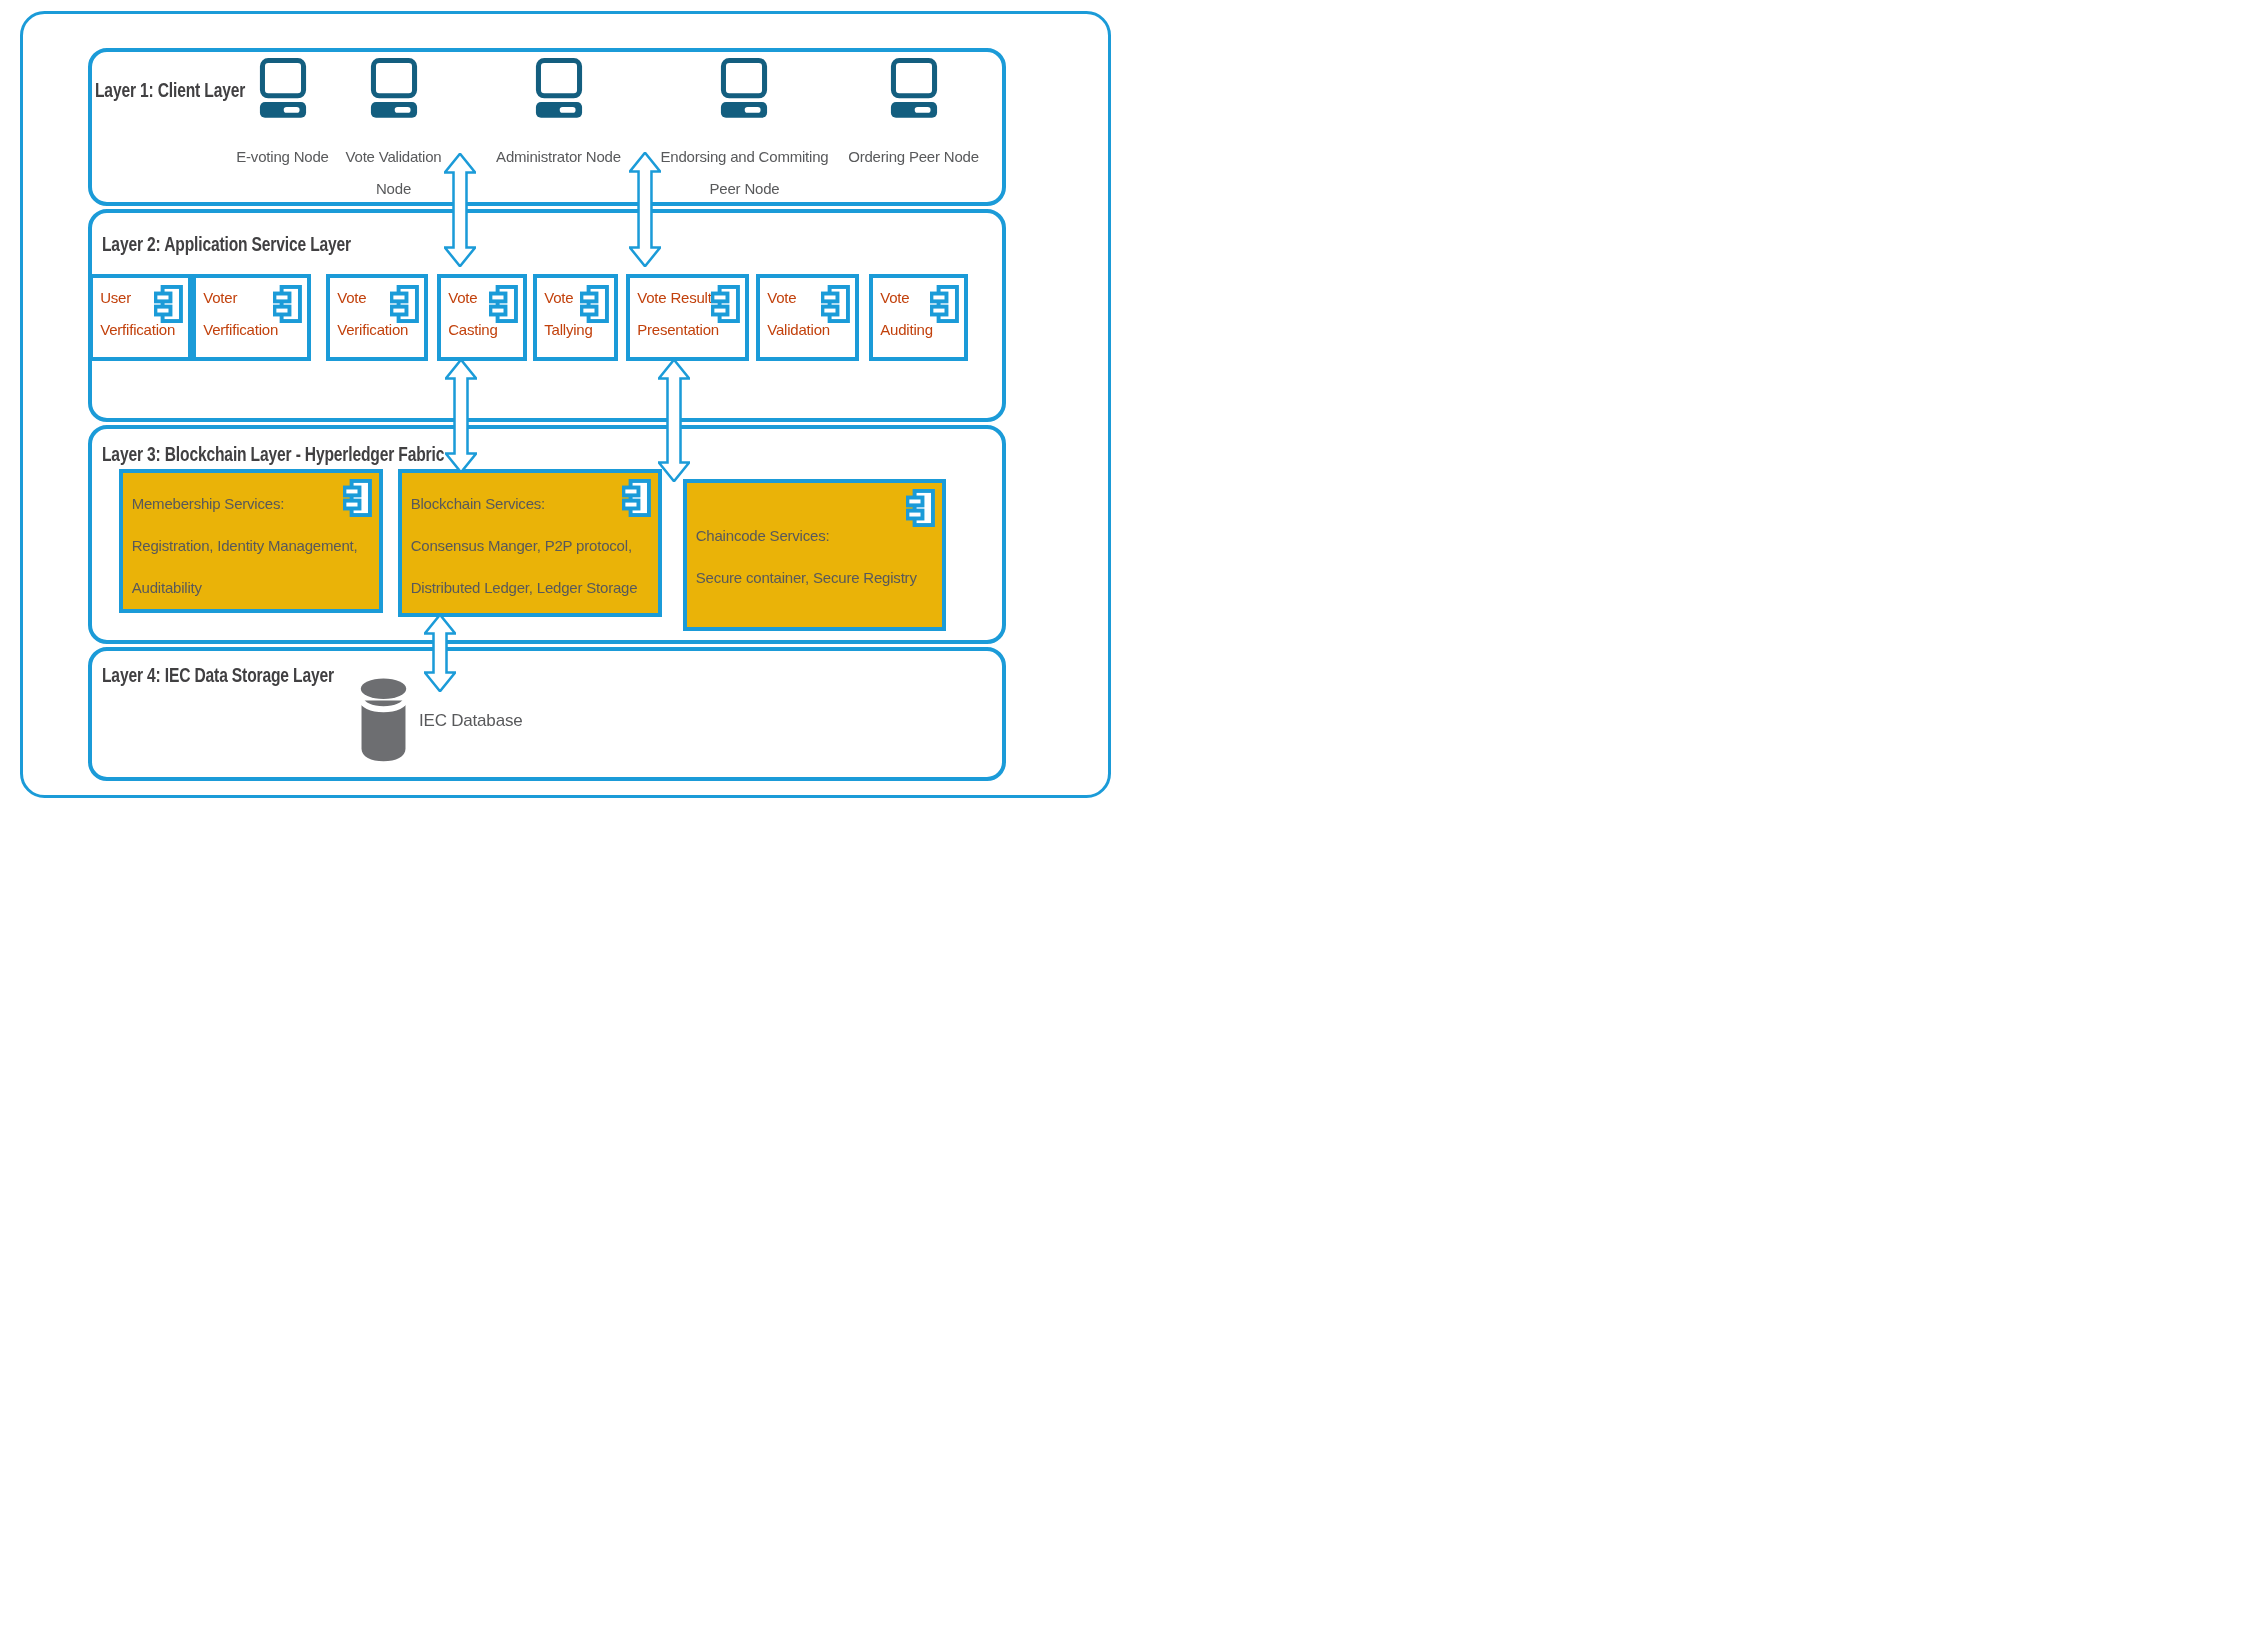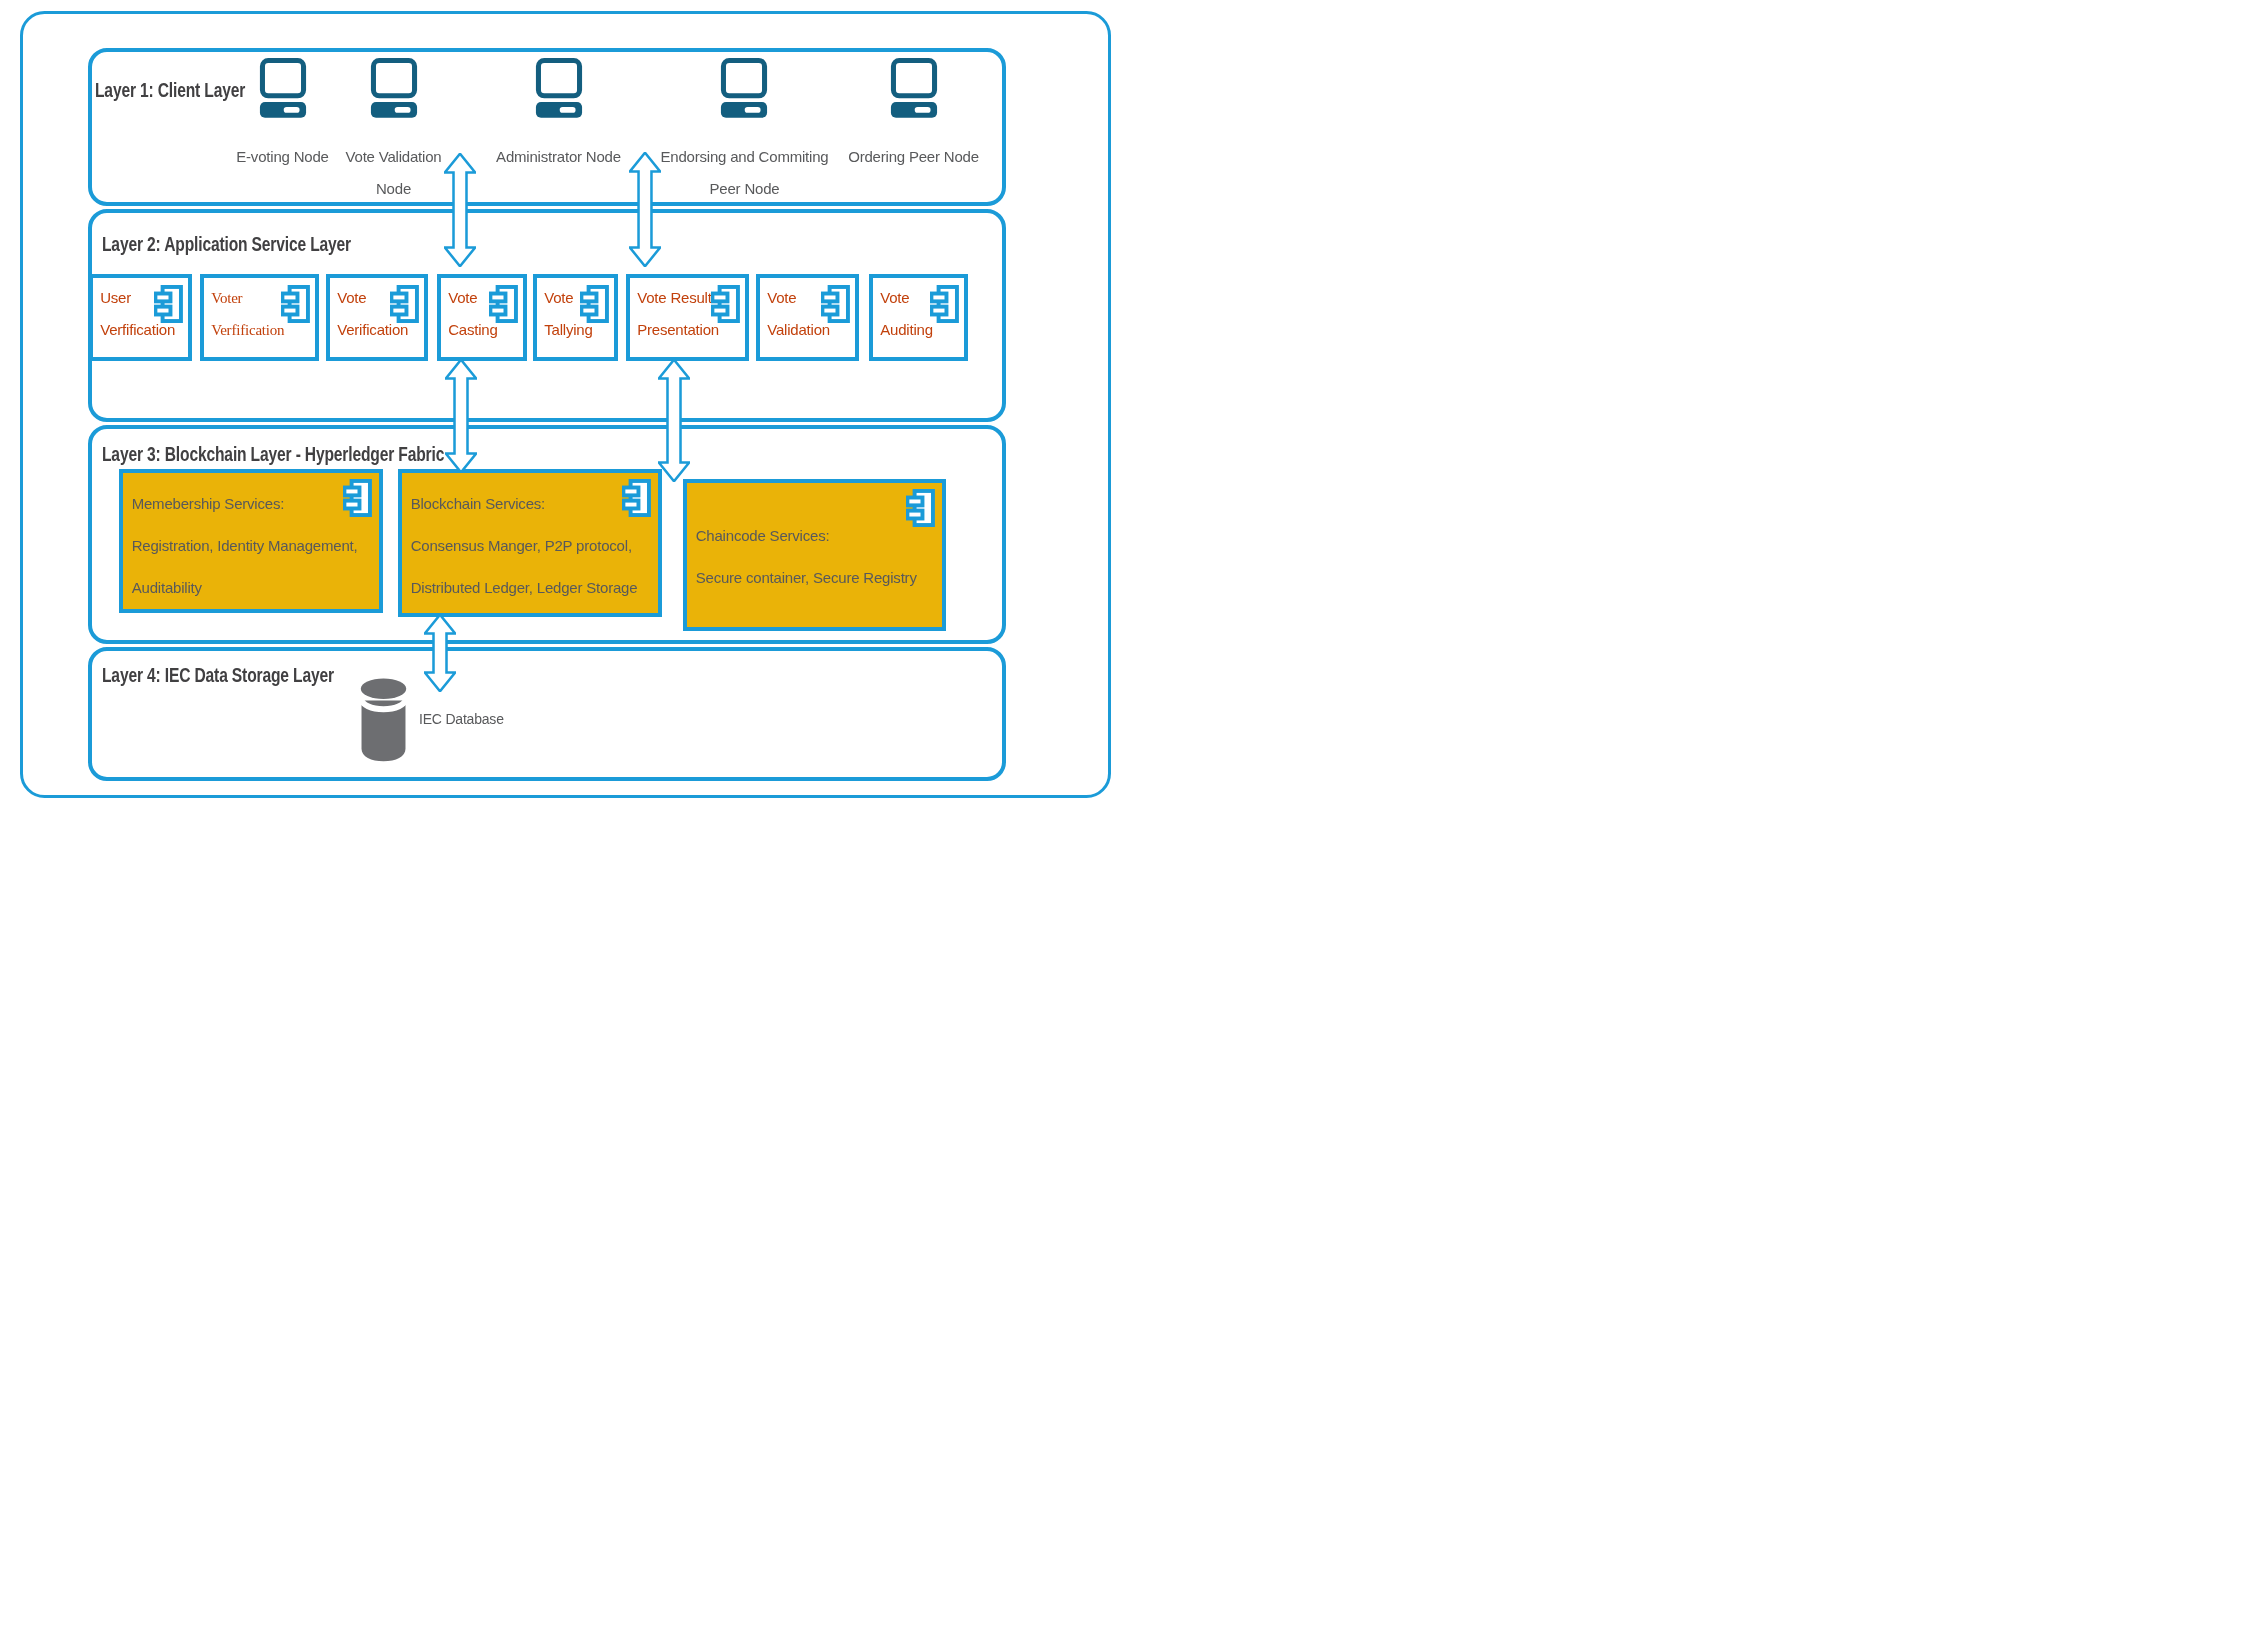--- a/index.html
+++ b/index.html
@@ -26,21 +26,21 @@
   .svcbox .txt span{display:block;}
   .compicon{position:absolute;right:5px;top:7.2px;width:29px;height:38px;}
   .bigbox{position:absolute;border:4.3px solid #1b9bd8;background:#eab308;}
   .bigbox .txt{position:absolute;left:8.7px;top:10px;color:#58595b;font-size:15px;
                line-height:42px;letter-spacing:-0.2px;white-space:nowrap;}
   .bigbox .txt.low{top:32px;}
   .bigbox .txt span{display:block;}
   .bigbox .compicon{right:7.2px;top:5.8px;}
   .arrow{position:absolute;z-index:5;}
   .dbicon{position:absolute;left:359px;top:677px;width:49px;height:85px;}
-  .dblabel{position:absolute;left:419px;top:711px;color:#58595b;font-size:14px;
+  .dblabel{position:absolute;left:419px;top:711px;color:#58595b;font-size:17px;
            letter-spacing:-0.2px;}
   svg{display:block;}
 </style>
 </head>
 <body>
 
 <div id="canvas">
 
   <svg width="0" height="0" style="position:absolute" aria-hidden="true">
     <defs>
@@ -121,21 +121,21 @@
     <div class="txt">
       <span>User</span>
         <span>Verfification</span>
       </div>
     <div class="compicon">
       <svg viewBox="0 0 44 58" width="29" height="38">
           <use href="#comp-icon"></use>
         </svg>
       </div>
   </div>
-  <div class="svcbox" style="left:200px;top:274px;width:111px;height:79px;font-family:Liberation Serif, serif;">
+  <div class="svcbox" style="left:192px;top:274px;width:111px;height:79px;">
     <div class="txt">
       <span>Voter</span>
         <span>Verfification</span>
       </div>
     <div class="compicon">
       <svg viewBox="0 0 44 58" width="29" height="38">
           <use href="#comp-icon"></use>
         </svg>
       </div>
   </div>

